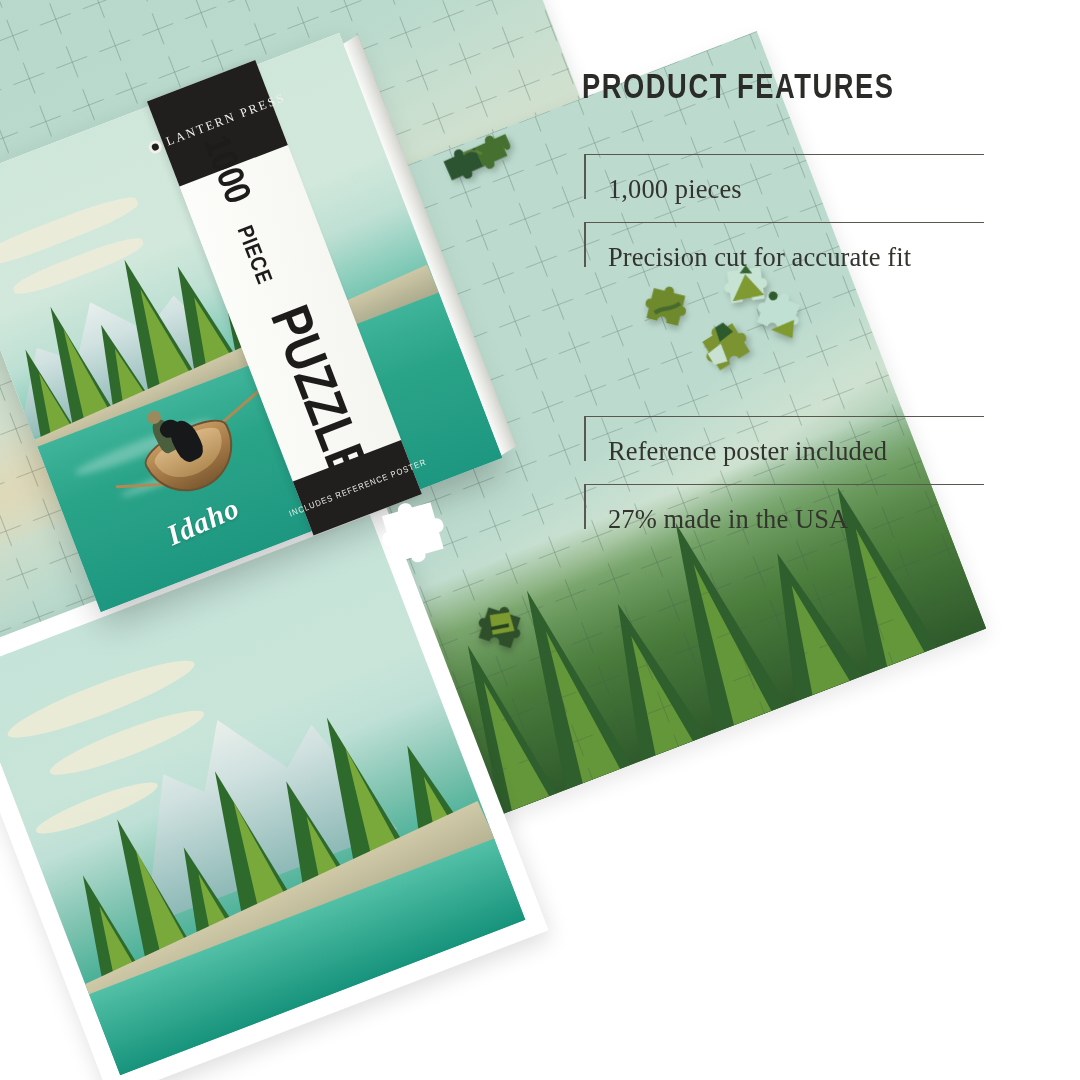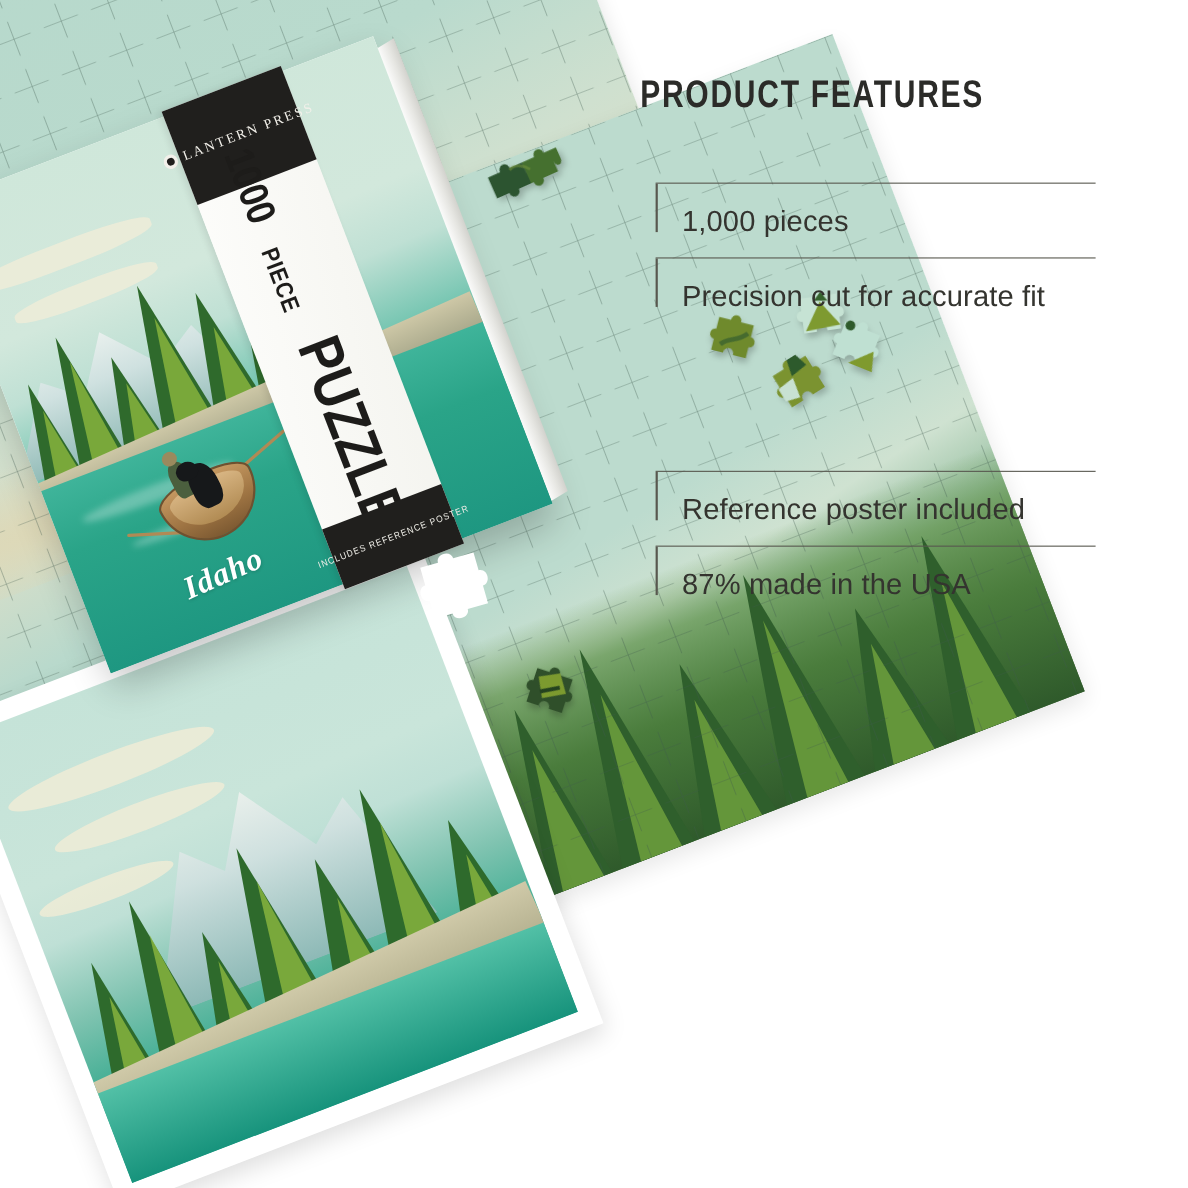--- a/index.html
+++ b/index.html
@@ -21,21 +21,21 @@
     font-weight:bold;
     font-size:35px;
     letter-spacing:2.0px;
     color:#2b2b28;
     transform:scaleX(0.78);
     transform-origin:left top;
     white-space:nowrap;
     margin:0 0 0 2px;
     line-height:1.05;
   }
-  .feat-list{list-style:none;margin:16px;padding:0;position:absolute;left:0;top:82px;width:400px;}
+  .feat-list{list-style:none;margin:4px;padding:0;position:absolute;left:0;top:82px;width:400px;font-family:Liberation Serif, serif;}
   .feat-item{
     position:relative;
     border-top:1.6px solid #58584f;
     padding:17px 0 16px 24px;
     box-sizing:border-box;
   }
   .feat-item::before{
     content:"";
     position:absolute;left:0;top:0;
     width:1.6px;height:44px;
@@ -442,18 +442,18 @@
       <li class="feat-item">
         <span class="feat-text">1,000 pieces</span>
       </li>
       <li class="feat-item">
         <span class="feat-text">Precision cut for accurate fit</span>
       </li>
       <li class="feat-item gap">
         <span class="feat-text">Reference poster included</span>
       </li>
       <li class="feat-item">
-        <span class="feat-text">87% made in the USA</span>
+        <span class="feat-text">27% made in the USA</span>
       </li>
     </ul>
   </div>
 
 </div>
 
 </body></html>

